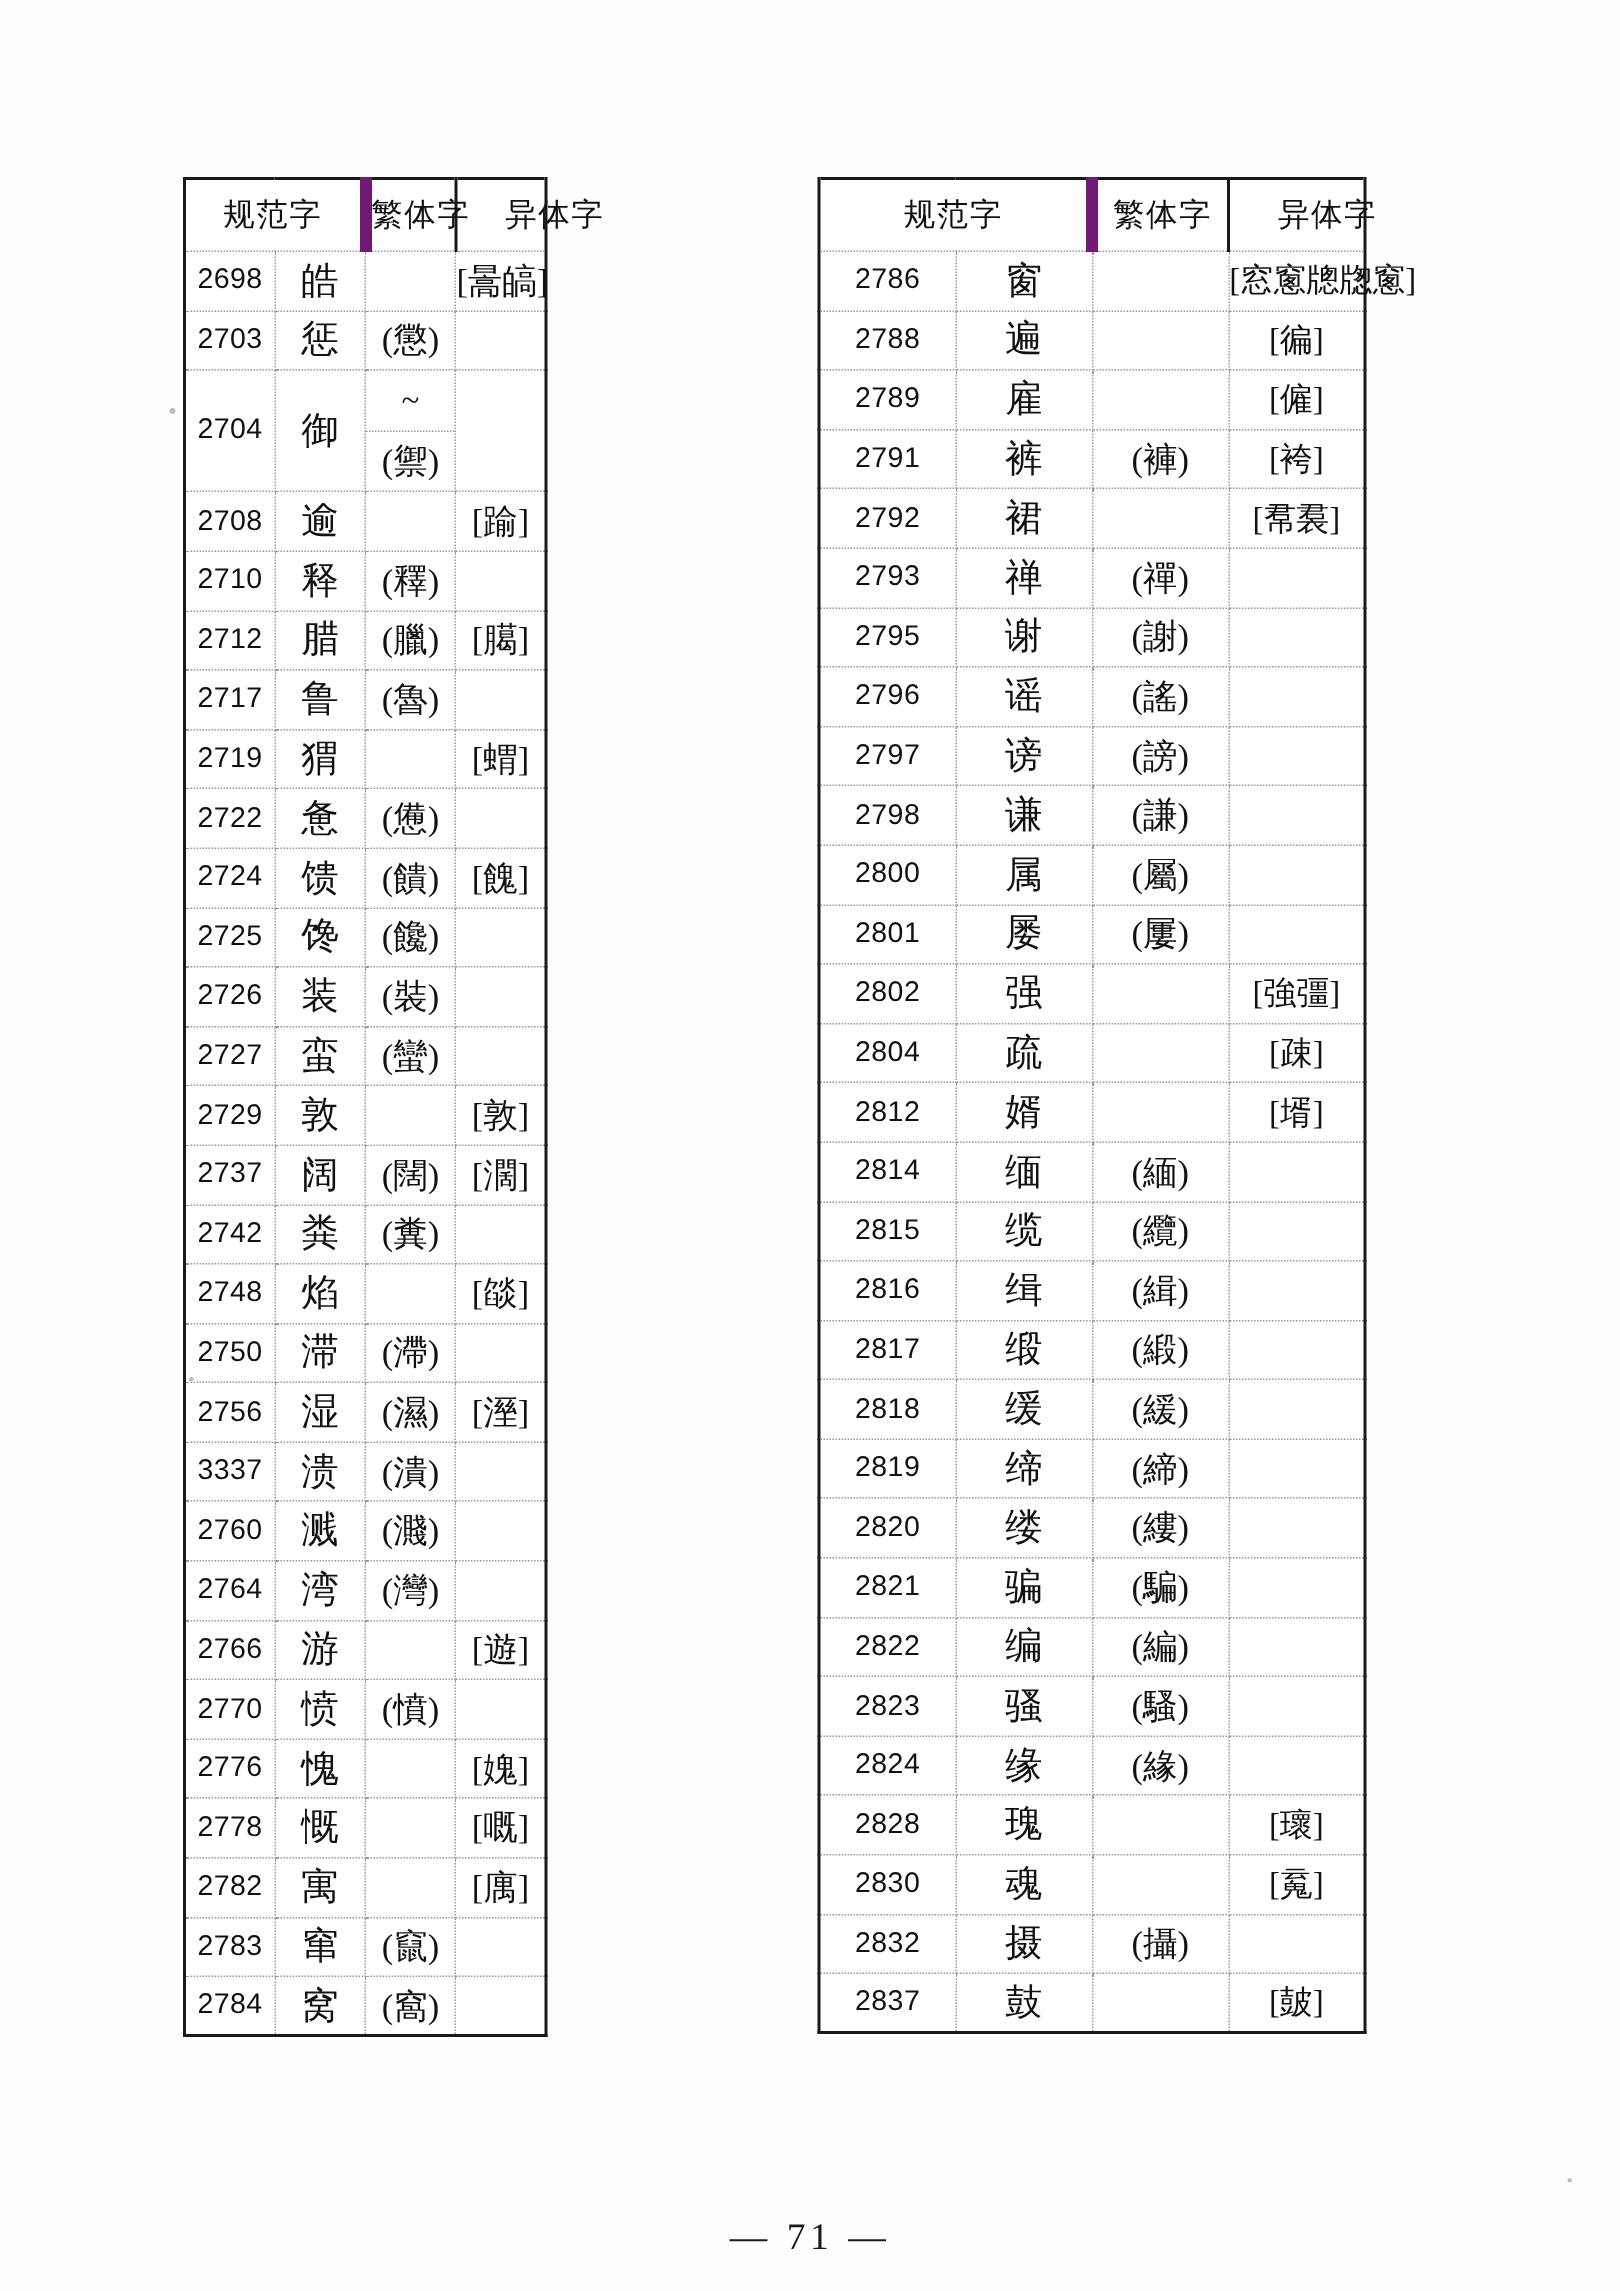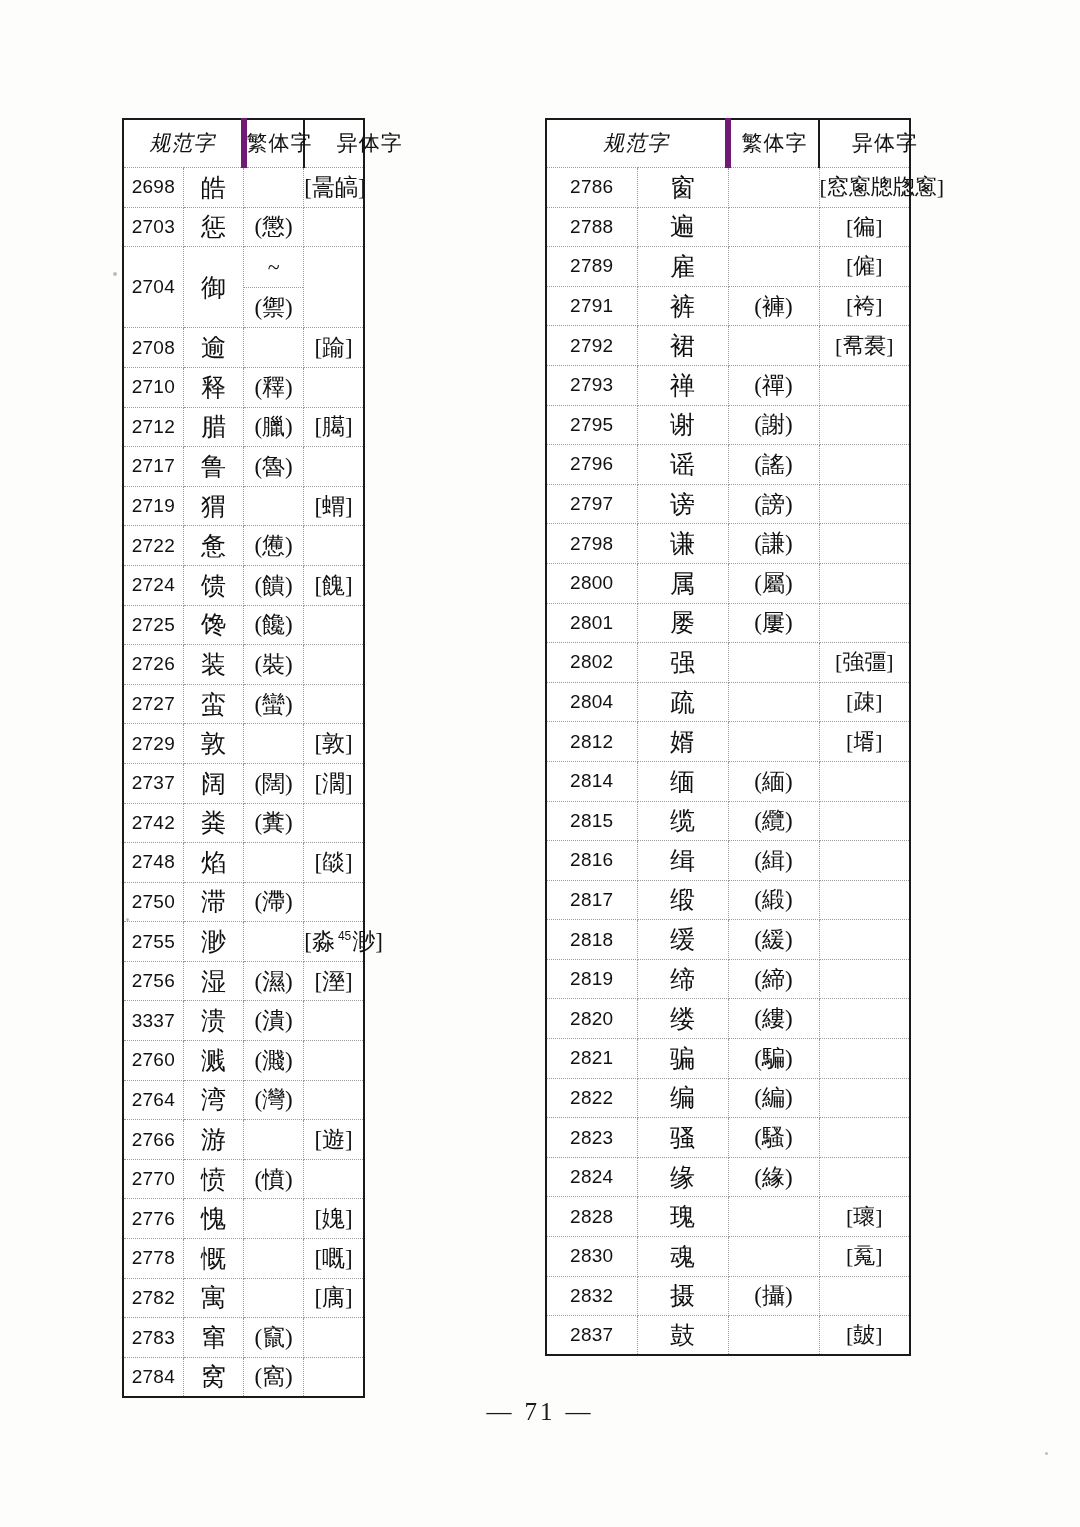--- a/index.html
+++ b/index.html
@@ -66,21 +66,21 @@
   thead th {
     border-top: 2px solid #1a1a1a;
     border-bottom: 2px solid #1a1a1a;
     font-weight: normal;
     font-size: 21px;
     letter-spacing: 1px;
     height: 47px;
     line-height: 47px;
     white-space: nowrap;
   }
-  thead th.h-std  { border-left: 2px solid #1a1a1a; border-right: 6px solid #701a75; font-style: italic; }
+  thead th.h-std  { border-left: 2px solid #1a1a1a; border-right: 8px solid #701a75; }
   thead th.h-trad { border-right: 2px solid #1a1a1a; }
   thead th.h-var  { border-right: 2px solid #1a1a1a; padding-left: 32px; }
 
   tbody tr { height: 39.6px; }
 
   td.col-num {
     font-family: "Liberation Sans", "DejaVu Sans", sans-serif;
     font-size: 19px;
     letter-spacing: 0.3px;
     padding-bottom: 1px;
@@ -122,21 +122,21 @@
   sup.footmark {
     font-size: 12px;
     vertical-align: super;
     font-family: "Liberation Sans", "DejaVu Sans", sans-serif;
     margin: 0 1px 0 3px;
   }
 
   .page-number {
     position: absolute;
     left: 0;
-    top: 1398px;
+    top: 1478px;
     width: 1080px;
     text-align: center;
     font-family: "Liberation Serif", "DejaVu Serif", serif;
     font-size: 25px;
     color: #1a1a1a;
     letter-spacing: 3px;
   }
   .page-number .pn-num { margin: 0 10px; }
 
   
@@ -269,26 +269,20 @@
           <td class="col-trad"></td>
           <td class="col-var">[燄]</td>
         </tr>
         <tr>
           <td class="col-num">2750</td>
           <td class="col-std">滞</td>
           <td class="col-trad">(滯)</td>
           <td class="col-var"></td>
         </tr>
         <tr>
-          <td class="col-num">2755</td>
-          <td class="col-std">渺</td>
-          <td class="col-trad"></td>
-          <td class="col-var">[淼<sup class="footmark">45</sup>渺]</td>
-        </tr>
-        <tr>
           <td class="col-num">2756</td>
           <td class="col-std">湿</td>
           <td class="col-trad">(濕)</td>
           <td class="col-var">[溼]</td>
         </tr>
         <tr>
           <td class="col-num">3337</td>
           <td class="col-std">溃</td>
           <td class="col-trad">(潰)</td>
           <td class="col-var"></td>

